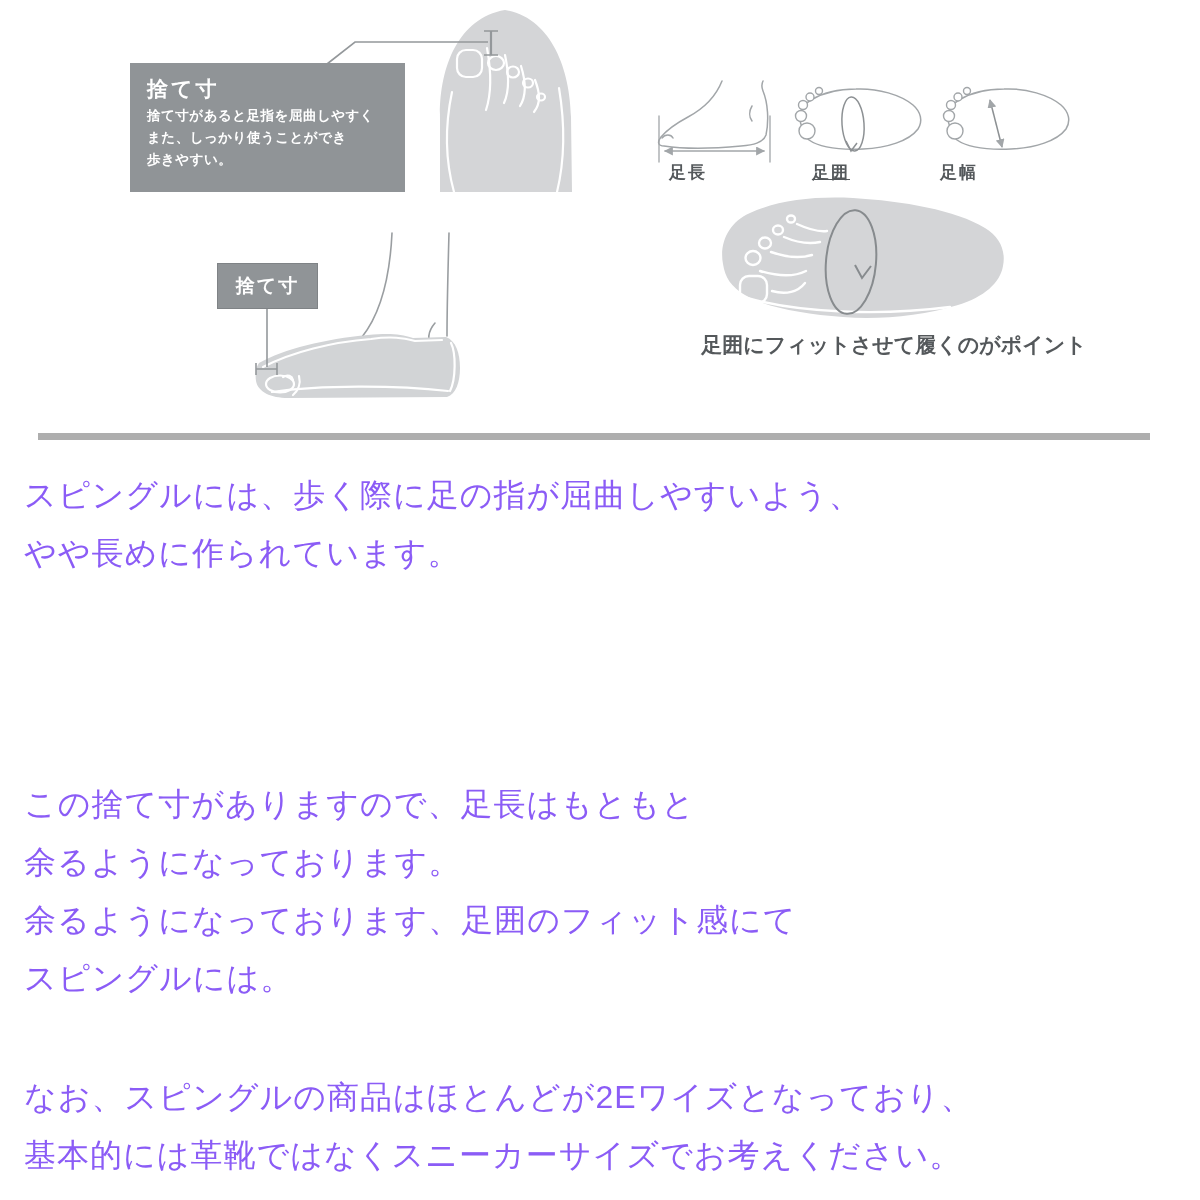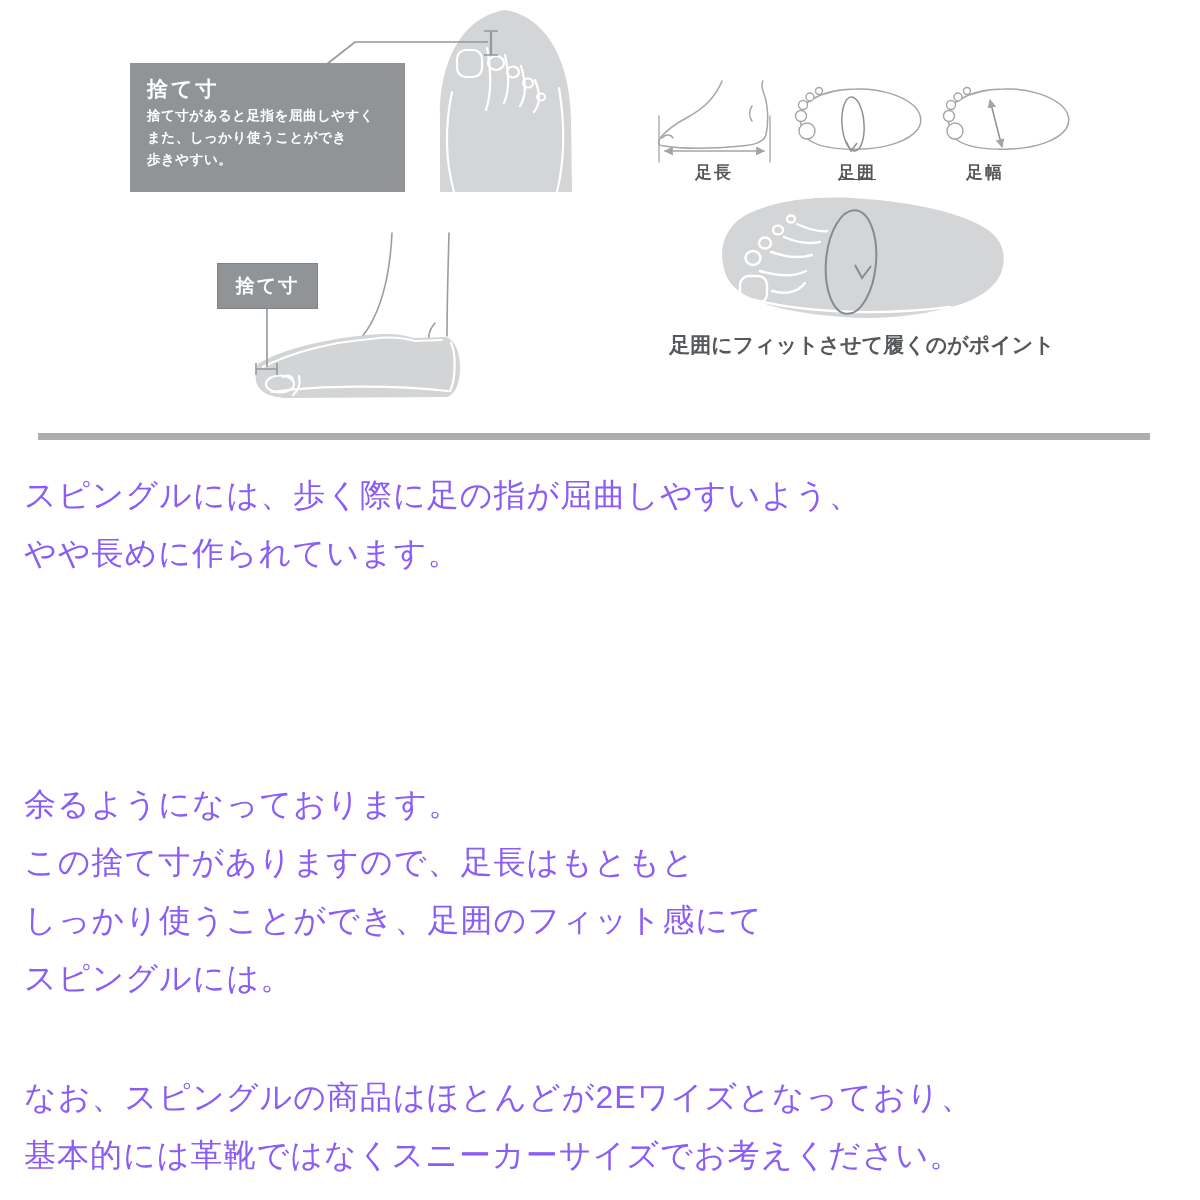--- a/index.html
+++ b/index.html
@@ -8,25 +8,25 @@
   .abs{position:absolute;}
   
   .hero-svg{left:0;top:0;}
   .info-box{left:130px;top:63px;width:275px;height:129px;background:#909497;
             box-sizing:border-box;padding:14px 17px;color:#ffffff;}
   .info-title{font-size:21px;font-weight:bold;letter-spacing:3px;line-height:24px;}
   .info-lines{margin-top:4px;font-size:13.5px;font-weight:bold;line-height:22px;letter-spacing:0.5px;}
   .side-box{left:217px;top:263px;width:101px;height:46px;background:#909497;border:1px solid #7f8386;
             box-sizing:border-box;color:#ffffff;display:flex;align-items:center;justify-content:center;
             font-size:19px;font-weight:bold;letter-spacing:2px;}
-  .mini-label{width:90px;text-align:center;font-size:17px;font-weight:bold;color:#54585b;letter-spacing:2px;}
+  .mini-label{width:90px;text-align:left;font-size:17px;font-weight:bold;color:#54585b;letter-spacing:2px;}
   .lbl-length{left:669px;top:161px;}
   .lbl-girth{left:812px;top:161px;text-decoration:underline;}
   .lbl-width{left:940px;top:161px;}
-  .caption{left:662px;top:331px;width:400px;text-align:center;font-size:21px;font-weight:bold;
+  .caption{left:694px;top:331px;width:400px;text-align:center;font-size:21px;font-weight:bold;
            color:#54585b;letter-spacing:0px;}
   .divider{left:38px;top:433px;width:1112px;height:7px;background:#aeaeae;}
   
   .para{left:24px;font-size:32px;line-height:58px;color:#8b5cf6;letter-spacing:1px;white-space:nowrap;}
   .p1{top:466px;}
   .p2{top:775px;}
   .p3{top:1068px;}
 </style>
 </head>
 <body>
@@ -159,23 +159,23 @@
   <div class="abs caption">足囲にフィットさせて履くのがポイント</div>
 
   <div class="abs divider"></div>
 
   <div class="abs para p1">
     <div>スピングルには、歩く際に足の指が屈曲しやすいよう、</div>
     <div>やや長めに作られています。</div>
   </div>
 
   <div class="abs para p2">
+    <div>この捨て寸がありますので、足長はもともと</div>
     <div>余るようになっております。</div>
-    <div>この捨て寸がありますので、足長はもともと</div>
-    <div>しっかり使うことができ、足囲のフィット感にて</div>
+    <div>余るようになっております、足囲のフィット感にて</div>
     <div>スピングルには。</div>
   </div>
 
   <div class="abs para p3">
     <div>なお、スピングルの商品はほとんどが2Eワイズとなっており、</div>
     <div>基本的には革靴ではなくスニーカーサイズでお考えください。</div>
   </div>
 
 </div>
 

